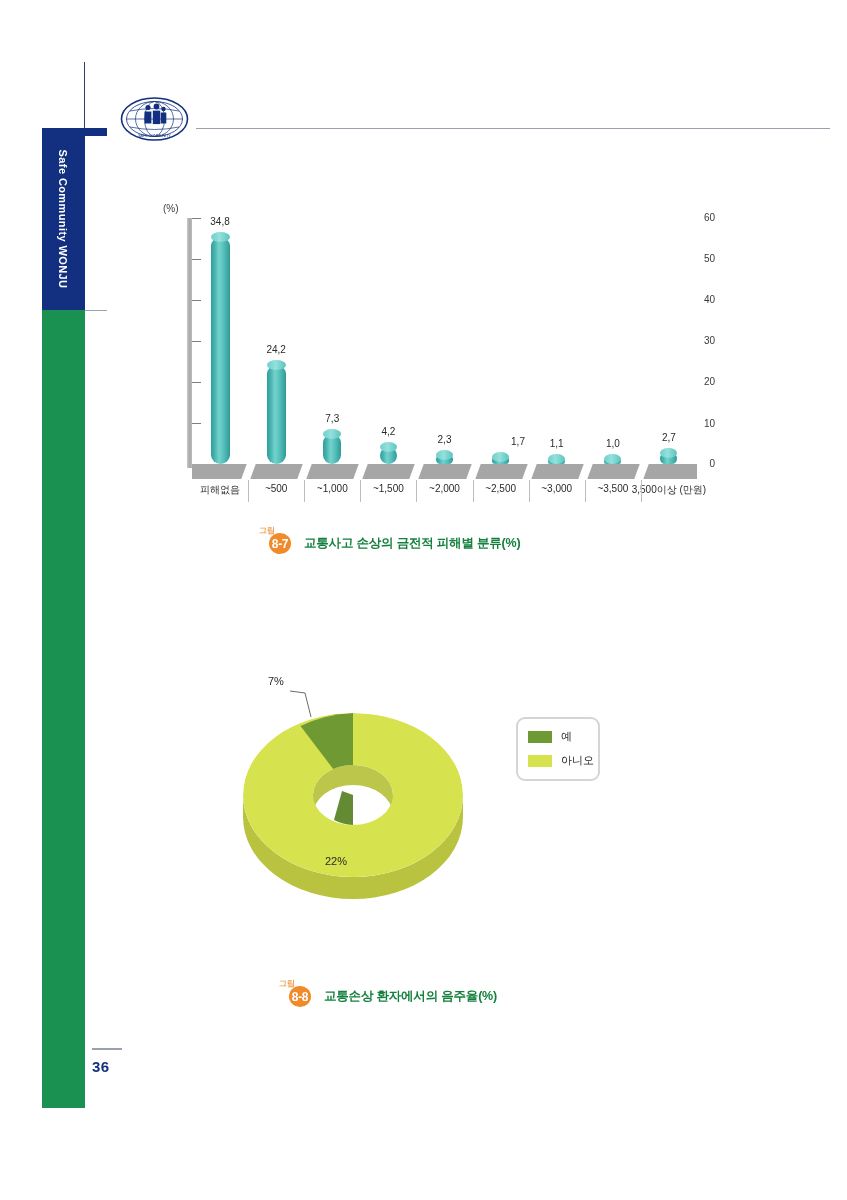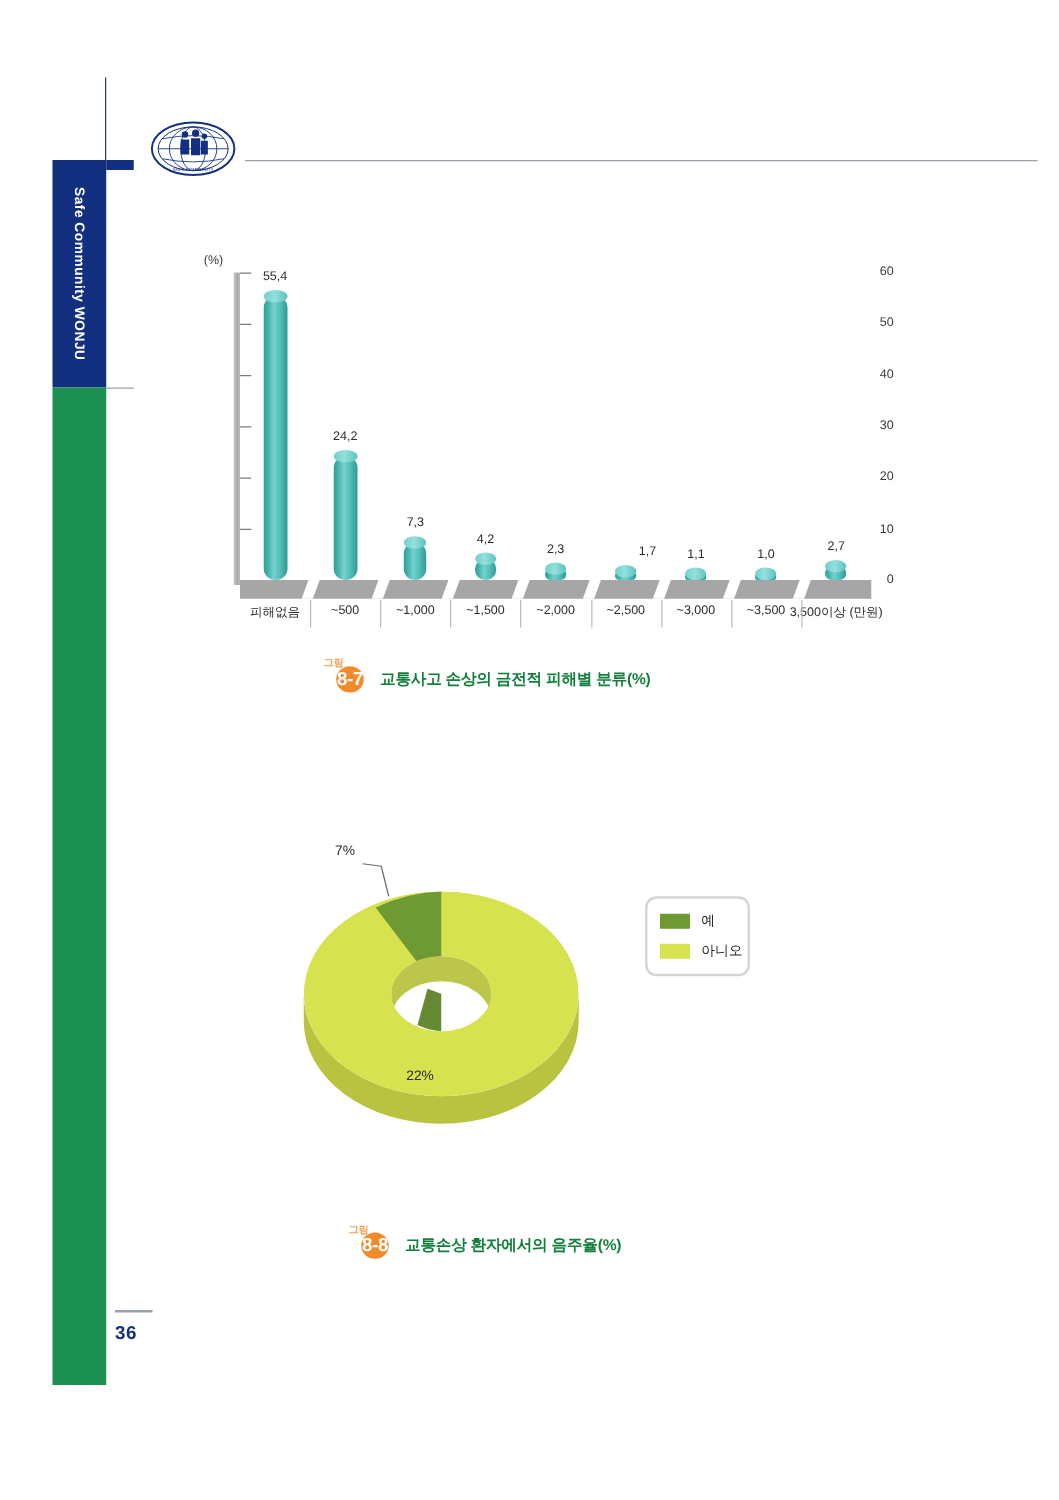--- a/index.html
+++ b/index.html
@@ -240,21 +240,21 @@
   .cap-badge .disc-num {
     position: absolute;
     left: 4px;
     top: 1px;
     width: 22px;
     height: 21px;
     display: flex;
     align-items: center;
     justify-content: center;
     color: #ffffff;
-    font-size: 15px;
+    font-size: 12px;
     font-weight: bold;
     letter-spacing: -0.3px;
   }
   .cap-badge .geu {
     position: absolute;
     left: -6px;
     top: -7px;
     font-size: 8px;
     color: #f0a050;
     font-weight: bold;
@@ -420,21 +420,21 @@
         <div class="cat-label" style="left: 345.611px;">~2,500</div>
         <div class="cat-div" style="left: 317.556px;"></div>
         <div class="cat-label" style="left: 401.722px;">~3,000</div>
         <div class="cat-div" style="left: 373.667px;"></div>
         <div class="cat-label" style="left: 457.833px;">~3,500</div>
         <div class="cat-div" style="left: 429.778px;"></div>
         <div class="cat-label" style="left: 513.944px;">3,500이상  (만원)</div>
         <div class="cat-div" style="left: 485.889px;"></div>
       </div>
     <div id="bar-vals">
-        <div class="bar-val" style="left: 65.0556px; top: 15.86px;">55,4</div>
+        <div class="bar-val" style="left: 65.0556px; top: 15.86px;">34,8</div>
         <div class="bar-val" style="left: 121.167px; top: 143.78px;">24,2</div>
         <div class="bar-val" style="left: 177.278px; top: 213.07px;">7,3</div>
         <div class="bar-val" style="left: 233.389px; top: 225.78px;">4,2</div>
         <div class="bar-val" style="left: 289.5px; top: 233.57px;">2,3</div>
         <div class="bar-val" style="left: 363px; top: 236.03px;">1,7</div>
         <div class="bar-val" style="left: 401.722px; top: 238px; text-align: right;">1,1</div>
         <div class="bar-val" style="left: 457.833px; top: 238px;">1,0</div>
         <div class="bar-val" style="left: 513.944px; top: 231.93px;">2,7</div>
       </div>
   </div>

